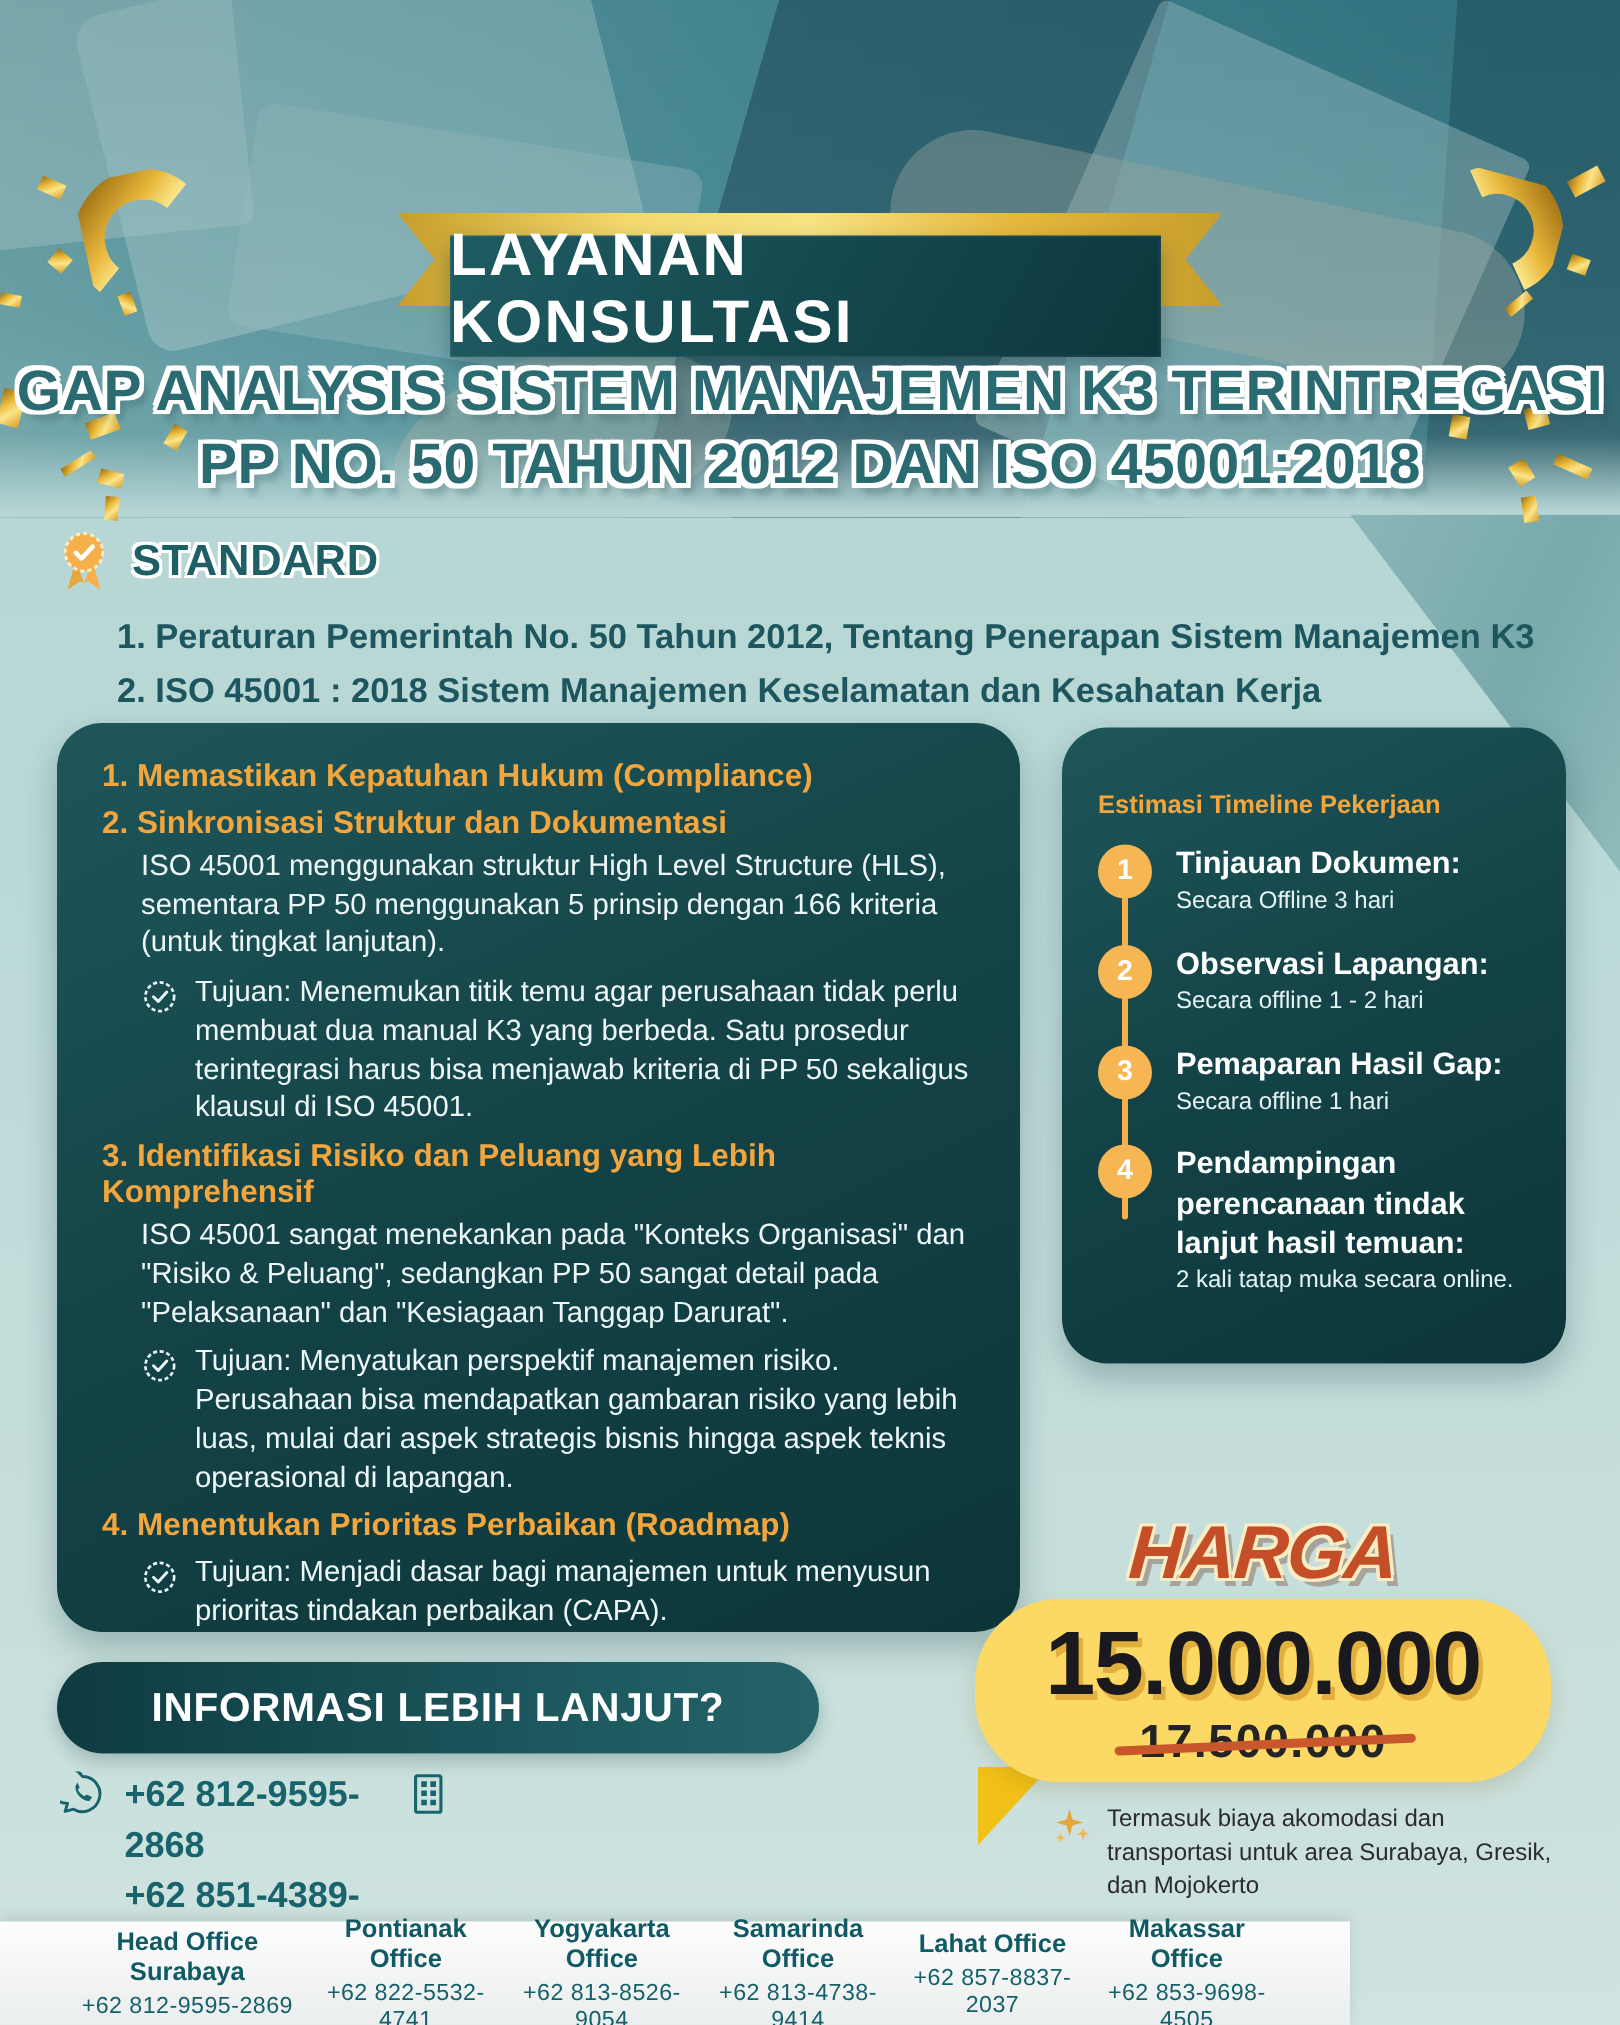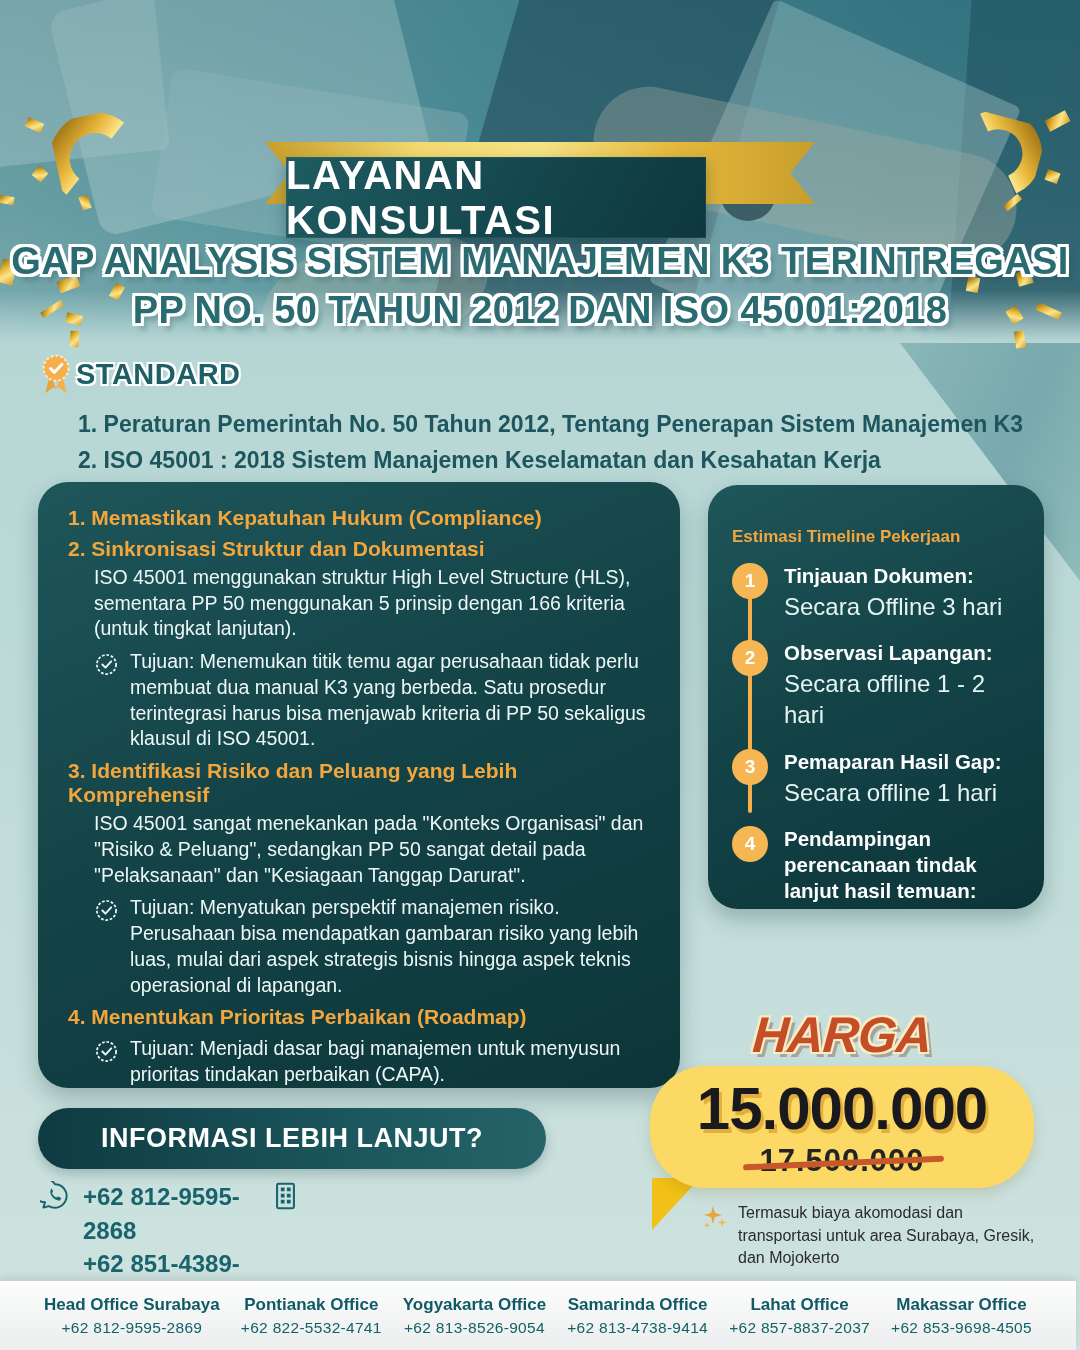--- a/index.html
+++ b/index.html
@@ -28,32 +28,32 @@
   .hero-ext { position:absolute; left:900px; top:343px; width:180px; height:238px;
     clip-path:polygon(0 0,100% 0,100% 100%);
     background:linear-gradient(115deg,#8ab7b8 0%,#79a9ad 55%,#8fbcba 100%); }
   
   .cf { position:absolute; background:linear-gradient(135deg,#9a6d12 0%,#e9b93c 35%,#fbe58a 60%,#d99f25 100%); display:block; }
   .curl { position:absolute; }
   
   .ribbon-band { position:absolute; left:265px; top:142px; width:550px; height:62px;
     background:linear-gradient(90deg,#c79e2b 0%,#f3d96e 28%,#f7e284 50%,#e5b73c 75%,#c79e2b 100%);
     clip-path:polygon(0 0,100% 0,95.5% 50%,100% 100%,0 100%,4.5% 50%); }
-  .ribbon-box { position:absolute; left:286px; top:157px; width:420px; height:81px;
+  .ribbon-box { position:absolute; left:300px; top:157px; width:474px; height:81px;
     background:linear-gradient(120deg,#1e5c62 0%,#14474d 55%,#0d373d 100%);
-    display:flex; align-items:center; justify-content:center;
+    display:flex; align-items:flex-end; justify-content:center;
     box-shadow:0 6px 14px rgba(15,50,55,.35), inset 0 0 0 1px rgba(255,255,255,.06); }
   .ribbon-box span { color:#fff; font-size:40px; font-weight:700; letter-spacing:1.5px; }
   
   .main-title { position:absolute; left:0; top:237px; width:1080px; text-align:center;
     color:#2a6b71; font-weight:700; font-size:38px; line-height:1.28; letter-spacing:.4px;
     text-shadow:-3px -3px 0 #fff,3px -3px 0 #fff,-3px 3px 0 #fff,3px 3px 0 #fff,0 -3px 0 #fff,0 3px 0 #fff,-3px 0 0 #fff,3px 0 0 #fff,5px 7px 5px rgba(30,70,75,.30); }
   
   .standard { position:absolute; left:36px; top:352px; width:1010px; }
-  .standard-head { display:flex; align-items:center; }
+  .standard-head { display:flex; align-items:center; gap:12px; }
   .standard-head h2 { color:#1e5f66; font-size:29px; font-weight:700; letter-spacing:.5px;
     text-shadow:-2px -2px 0 #fff,2px -2px 0 #fff,-2px 2px 0 #fff,2px 2px 0 #fff,0 2px 0 #fff,0 -2px 0 #fff; }
   .standard-items { margin:10px 0 0 42px; color:#1d565e; font-size:23px; font-weight:700; line-height:1.58; }
   
   .card { position:absolute; border-radius:30px; color:#eef7f7;
     background:linear-gradient(155deg,#1e565a 0%,#144448 45%,#0c3539 100%);
     box-shadow:0 10px 22px rgba(20,60,64,.28); }
   .left-card { left:38px; top:482px; width:642px; height:606px; padding:24px 28px 20px 30px; overflow:hidden; }
   .b-title { color:#f2a63d; font-size:21px; font-weight:700; margin:7px 0 4px; }
   .b-body  { font-size:19.5px; line-height:1.32; padding-left:26px; margin-bottom:4px; }
@@ -62,21 +62,21 @@
   
   .right-card { left:708px; top:485px; width:336px; height:424px; padding:20px 20px 16px 24px; overflow:hidden; }
   .t-head { color:#f2a63d; font-size:17px; font-weight:700; margin-bottom:16px;margin-top:22px; }
   .steps { position:relative; }
   .steps::before { content:""; position:absolute; left:16px; top:18px; height:232px; width:4px;
     background:#f5b04c; border-radius:2px; }
   .step { position:relative; display:flex; gap:16px; margin-bottom:18px; }
   .num { position:relative; z-index:1; width:36px; height:36px; border-radius:50%; background:#f7b654;
     color:#fff; font-size:19px; font-weight:700; display:flex; align-items:center; justify-content:center; flex-shrink:0; }
   .st-title { font-size:20.5px; font-weight:700; color:#fff; line-height:1.27; }
-  .st-desc  { font-size:24px; color:#e6f3f3; line-height:1.3; margin-top:2px; }
+  .st-desc  { font-size:16px; color:#e6f3f3; line-height:1.3; margin-top:2px; }
   
   .promo-title { position:absolute; left:660px; top:1006px; width:360px; text-align:center;
     font-size:50px; font-weight:700; font-style:italic; letter-spacing:-1px; color:#c44e28;
     transform:skewX(-4deg);
     text-shadow:-2px -2px 0 #fbedc3,2px -2px 0 #fbedc3,-2px 2px 0 #fbedc3,2px 2px 0 #fbedc3,5px 5px 0 rgba(90,30,8,.30); }
   .bubble { position:absolute; left:650px; top:1066px; width:384px; height:122px; background:#fbd964;
     border-radius:56px; box-shadow:0 6px 14px rgba(120,90,10,.18); text-align:center; }
   .bubble-tail { position:absolute; left:652px; top:1178px; width:48px; height:52px; background:#f2c117;
     clip-path:polygon(0 0,100% 0,0 100%); }
   .price { font-size:60px; font-weight:700; color:#1a191d; letter-spacing:-1px; margin-top:8px;
@@ -91,23 +91,23 @@
   .pill { position:absolute; left:38px; top:1108px; width:508px; height:61px; border-radius:31px;
     background:linear-gradient(90deg,#0e3b41 0%,#1d5a60 70%,#266368 100%);
     display:flex; align-items:center; justify-content:center; box-shadow:0 5px 12px rgba(20,60,64,.25); }
   .pill span { color:#fff; font-size:27px; font-weight:700; letter-spacing:.5px; }
   .contacts { position:absolute; left:40px; top:1180px; width:580px; display:grid;
     grid-template-columns:232px 1fr; row-gap:16px; }
   .c-cell { display:flex; gap:13px; color:#19646c; font-size:24px; font-weight:700; line-height:1.4; align-items:flex-start; }
   .c-cell svg { flex-shrink:0; margin-top:1px; }
   .c-cell.center { align-items:center; }
   
-  .footer { position:absolute; left:0; top:1281px; width:1076px; height:69px;
+  .footer { position:absolute; left:0; top:1281px; width:900px; height:69px;
     background:linear-gradient(180deg,#fdfdfd 0%,#ebeeee 100%);
-    display:flex; justify-content:space-between; align-items:center; padding:0 44px;
+    display:flex; justify-content:center; align-items:center; padding:0 44px;
     box-shadow:0 -3px 8px rgba(0,0,0,.10); }
   .office { text-align:center; }
   .o-name  { font-size:17px; font-weight:700; color:#0f5a64; }
   .o-phone { font-size:15.5px; font-weight:500; color:#14616b; margin-top:4px; letter-spacing:.3px; }
 </style>
 </head>
 <body>
 
 <svg width="0" height="0" style="position:absolute">
   <defs>

